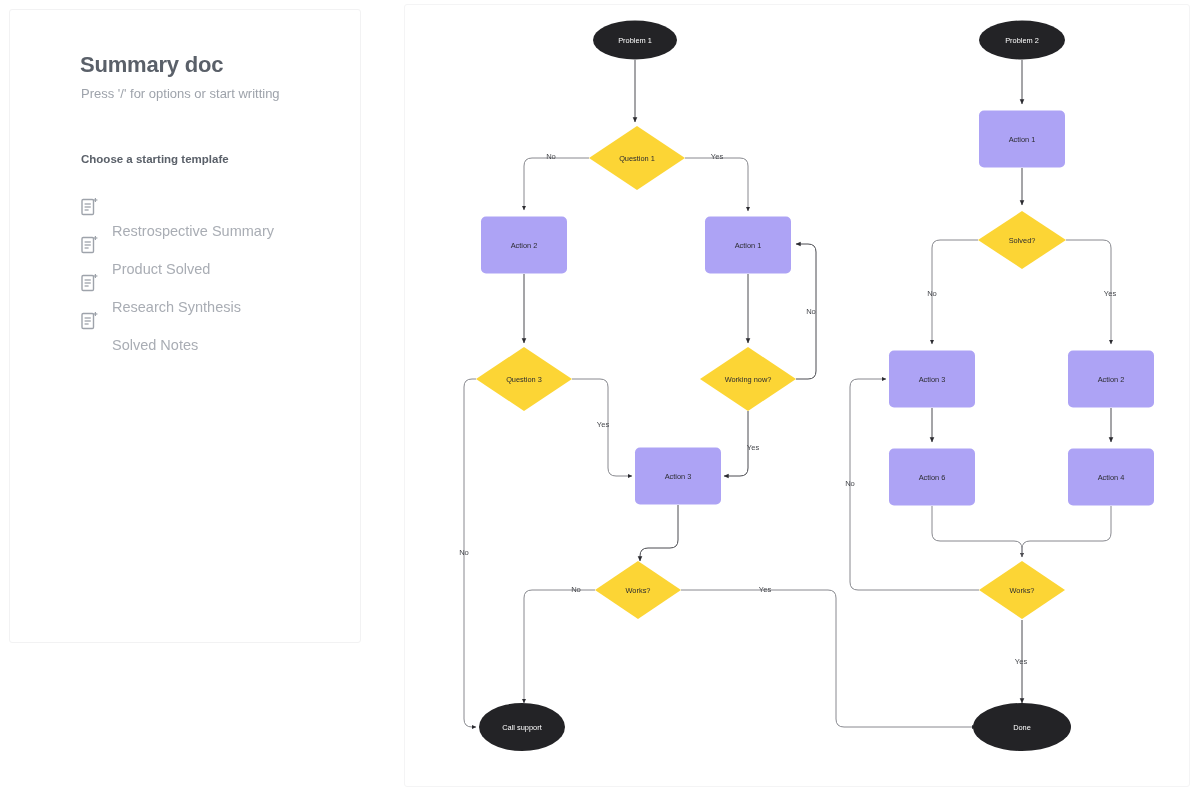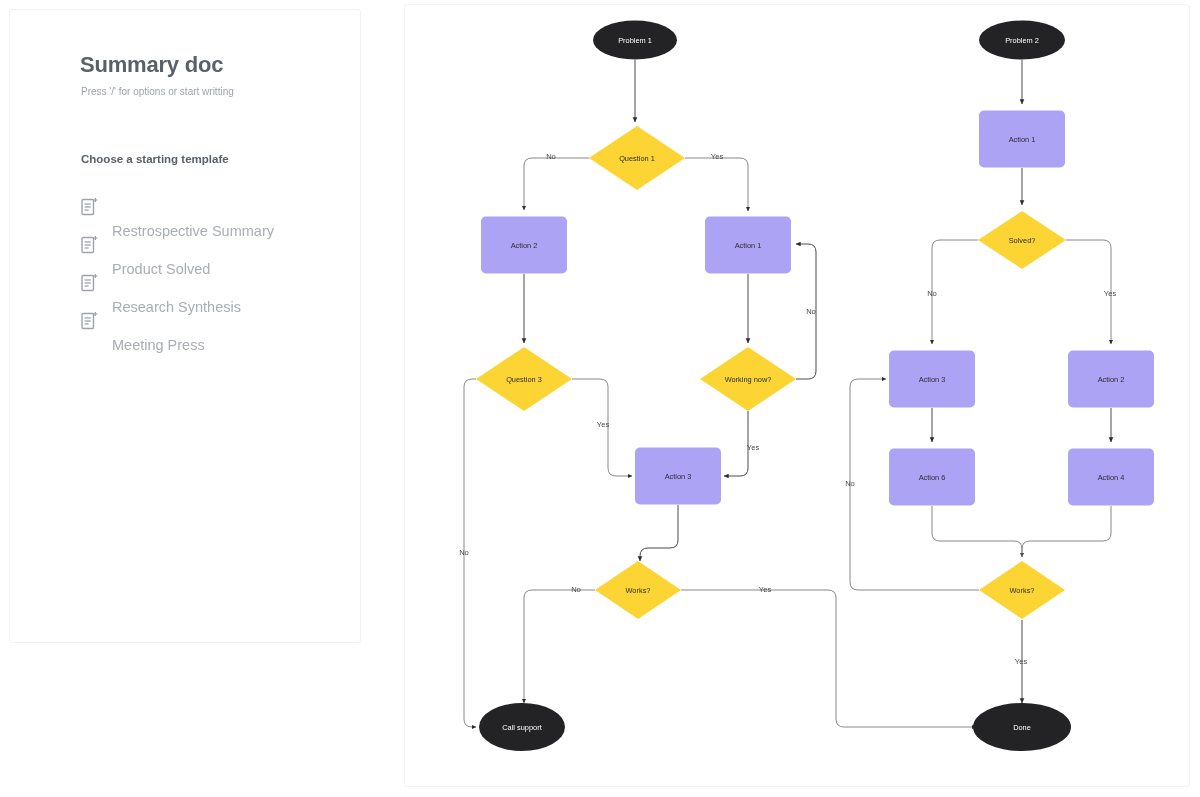--- a/index.html
+++ b/index.html
@@ -14,21 +14,21 @@
     position:absolute;left:9px;top:9px;width:352px;height:634px;
     background:#ffffff;border:1px solid #f2f2f3;border-radius:3px;
     box-sizing:border-box;
   }
   #doc-title{
     position:absolute;left:70px;top:42px;
     font-size:22px;font-weight:bold;color:#5a6069;letter-spacing:-0.2px;
   }
   #doc-subtitle{
     position:absolute;left:71px;top:76px;
-    font-size:10px;color:#9ea3ab;font-weight:400;
+    font-size:13px;color:#9ea3ab;font-weight:400;
   }
   #templates-heading{
     position:absolute;left:71px;top:143px;
     font-size:11.5px;font-weight:bold;color:#5a6069;
   }
   #template-list{position:absolute;left:71px;top:178px;width:280px;}
   .template-item{
     display:flex;align-items:center;height:38px;gap:13px;cursor:pointer;
   }
   .tmpl-icon{width:18px;height:20px;flex:0 0 18px;display:block;}
@@ -111,21 +111,21 @@
       <span class="tmpl-icon">
         <svg viewBox="0 0 18 20" width="18" height="20">
           <rect x="1" y="2.5" width="11.5" height="15" rx="1.2" fill="none" stroke="#9ea3ab" stroke-width="1.4"></rect>
           <line x1="3.6" y1="7" x2="9.8" y2="7" stroke="#9ea3ab" stroke-width="1.3"></line>
           <line x1="3.6" y1="10" x2="9.8" y2="10" stroke="#9ea3ab" stroke-width="1.3"></line>
           <line x1="3.6" y1="13" x2="7.6" y2="13" stroke="#9ea3ab" stroke-width="1.3"></line>
           <line x1="14.4" y1="1" x2="14.4" y2="5" stroke="#9ea3ab" stroke-width="1.2"></line>
           <line x1="12.4" y1="3" x2="16.4" y2="3" stroke="#9ea3ab" stroke-width="1.2"></line>
         </svg>
       </span>
-      <span class="tmpl-label">Meeting Press</span>
+      <span class="tmpl-label">Solved Notes</span>
     </div>
 
   </div>
 </div>
 
 <div id="canvas-panel"></div>
 
 <svg id="flow-svg" xmlns="http://www.w3.org/2000/svg">
   <defs>
     <marker id="arrow" viewBox="0 0 10 10" refX="8.5" refY="5" markerWidth="5.5" markerHeight="5.5" orient="auto-start-reverse">

